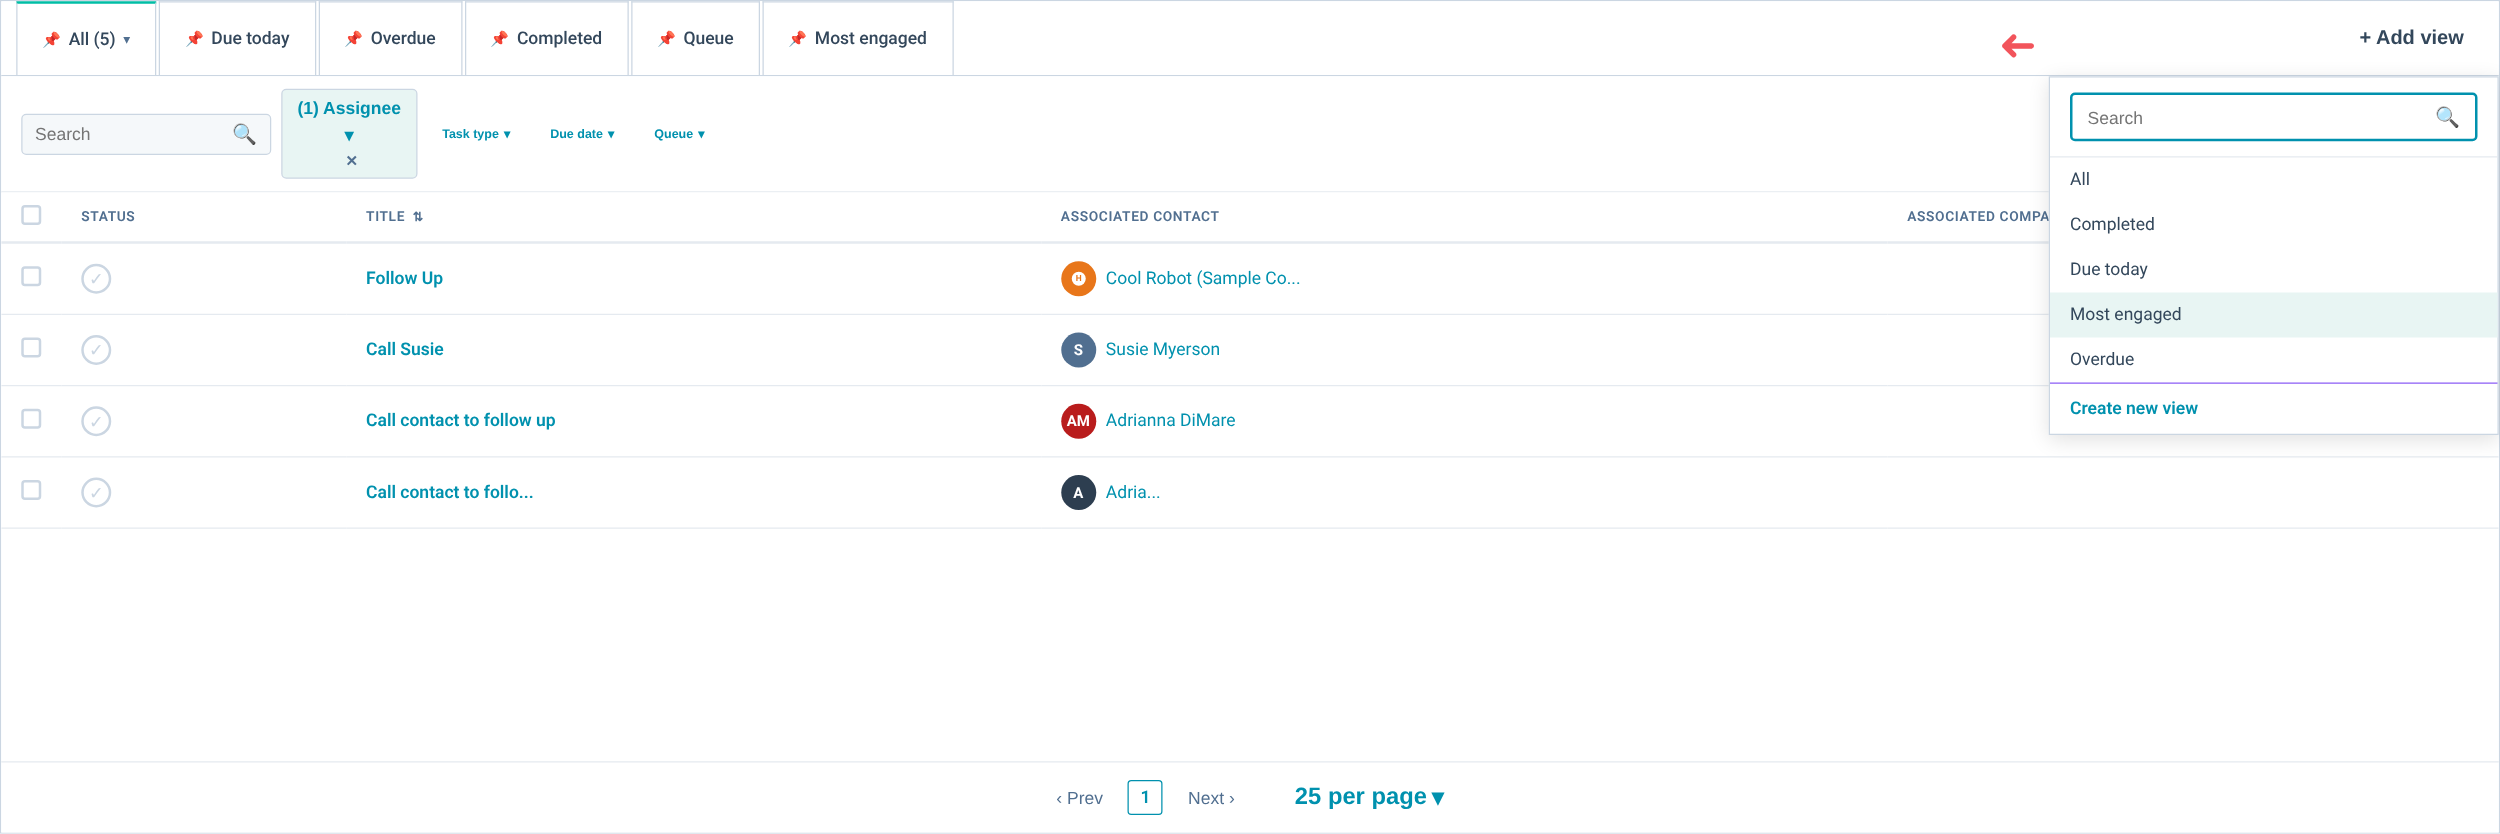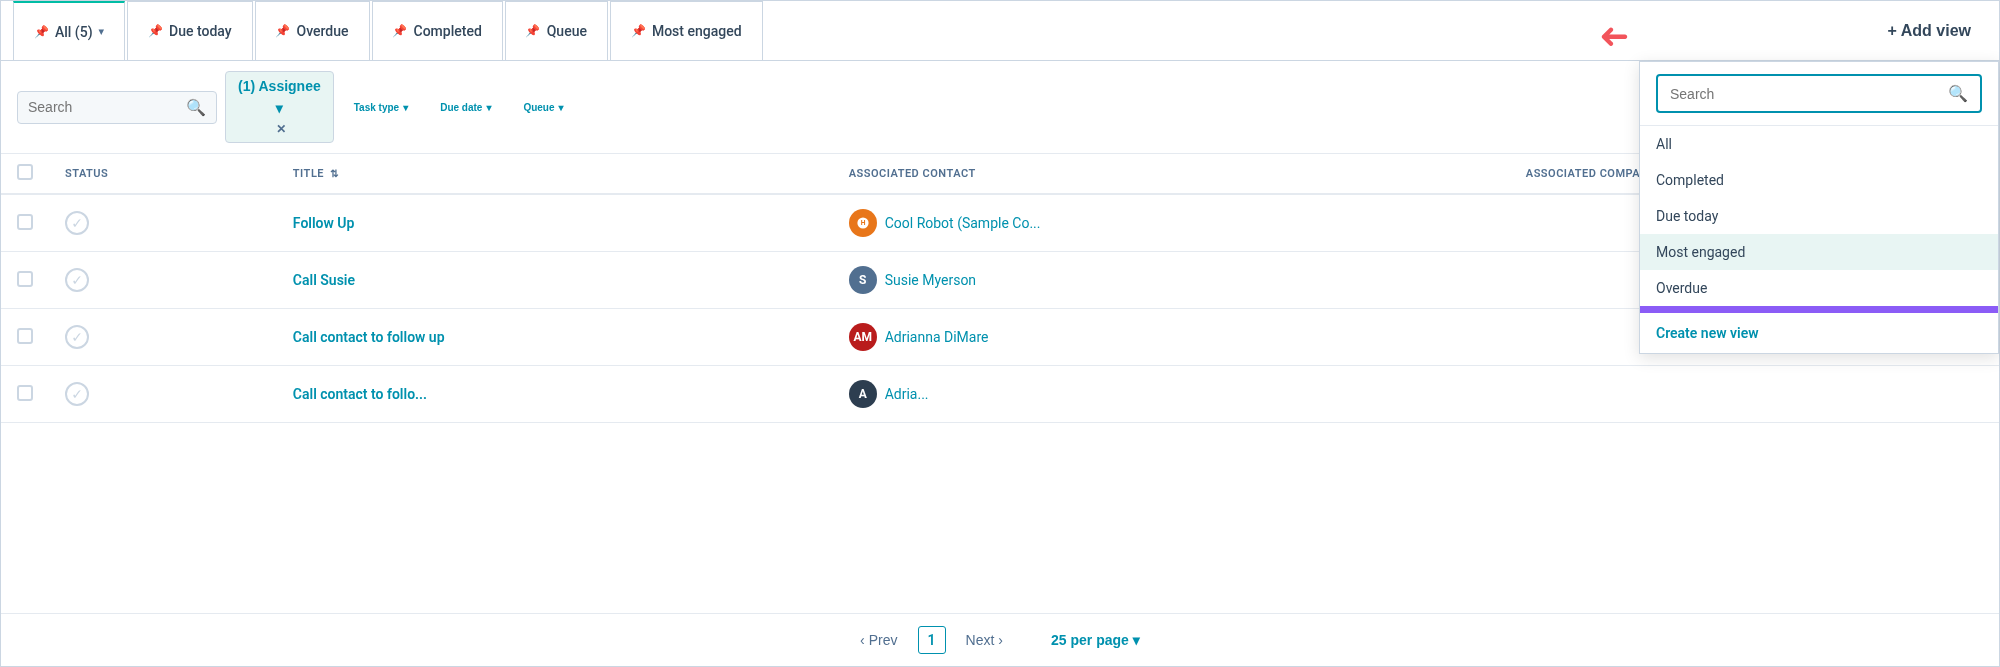--- a/index.html
+++ b/index.html
@@ -307,21 +307,21 @@
 
     .per-page-btn {
       display: flex;
       align-items: center;
       gap: 4px;
       padding: 4px 8px;
       border: none;
       background: transparent;
       color: #0091ae;
       font-weight: 600;
-      font-size: 14px;
+      font-size: 19px;
       cursor: pointer;
       margin-left: 20px;
       text-align: center;
     }
 
     
     .dropdown-panel {
       position: absolute;
       top: 60px;
       right: 0;
@@ -375,21 +375,21 @@
       font-size: 14px;
       color: #33475b;
       cursor: pointer;
     }
 
     .dropdown-item.active {
       background: #e8f5f3;
     }
 
     .dropdown-footer {
-      border-top: 7px solid #8b5cf6;
+      border-top: 1px solid #8b5cf6;
       padding: 12px 16px;
     }
 
     .dropdown-footer a {
       color: #0091ae;
       font-weight: 600;
       font-size: 14px;
       text-decoration: none;
       cursor: pointer;
     }

